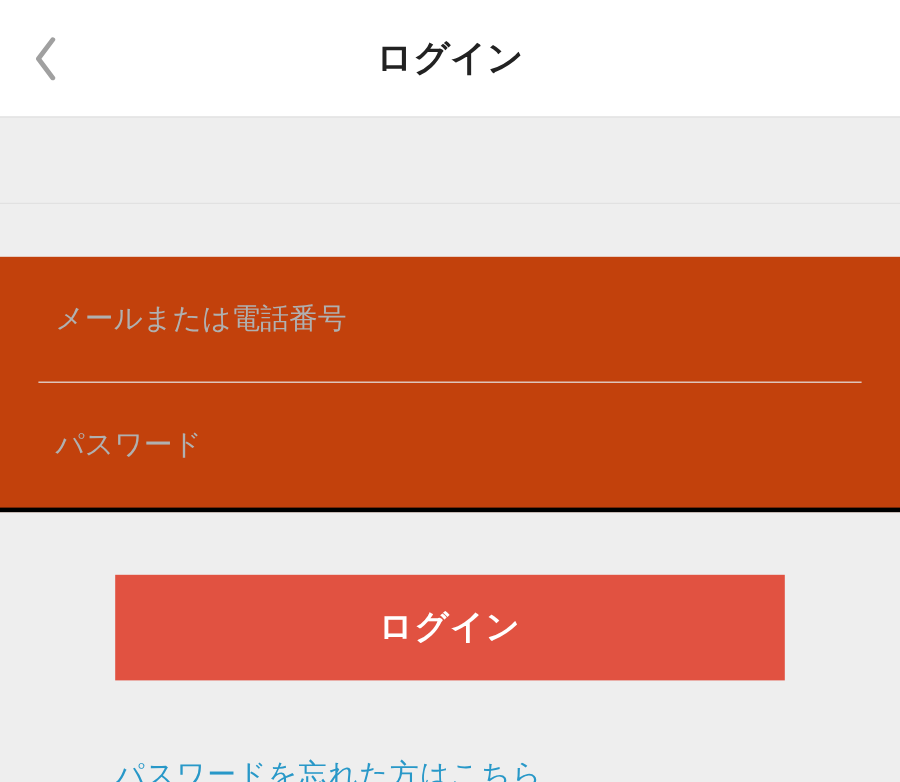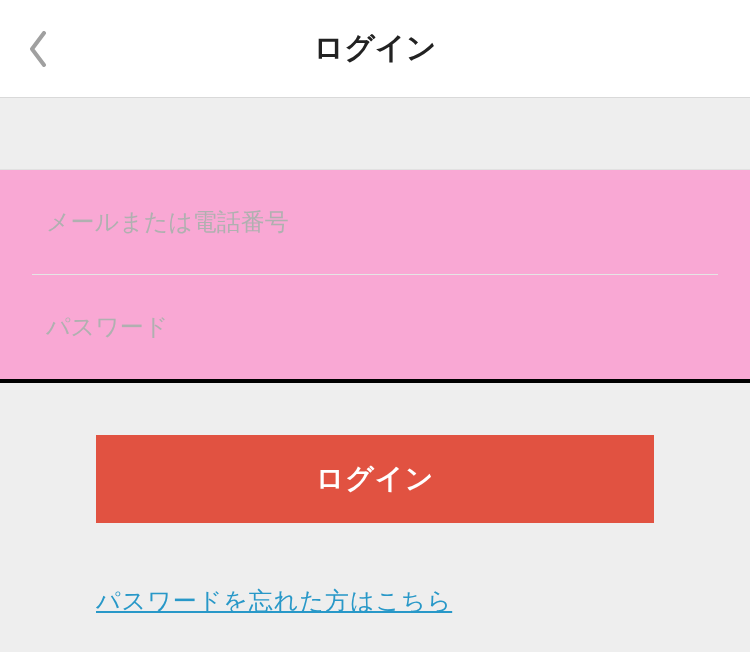--- a/index.html
+++ b/index.html
@@ -44,21 +44,22 @@
       font-size: 30px;
       font-weight: 700;
       color: #222222;
     }
     .spacer-top {
       height: 72px;
       background: #eeeeee;
       border-bottom: 1px solid #e1e1e1;
     }
     .form {
-      background: #f9a8d4;
+      background: #c2410c;
+      margin-top: 44px;
     }
     .input-row {
       padding: 0 46px;
     }
     .input-field {
       width: 100%;
       height: 104px;
       border: none;
       outline: none;
       font-size: 24px;

